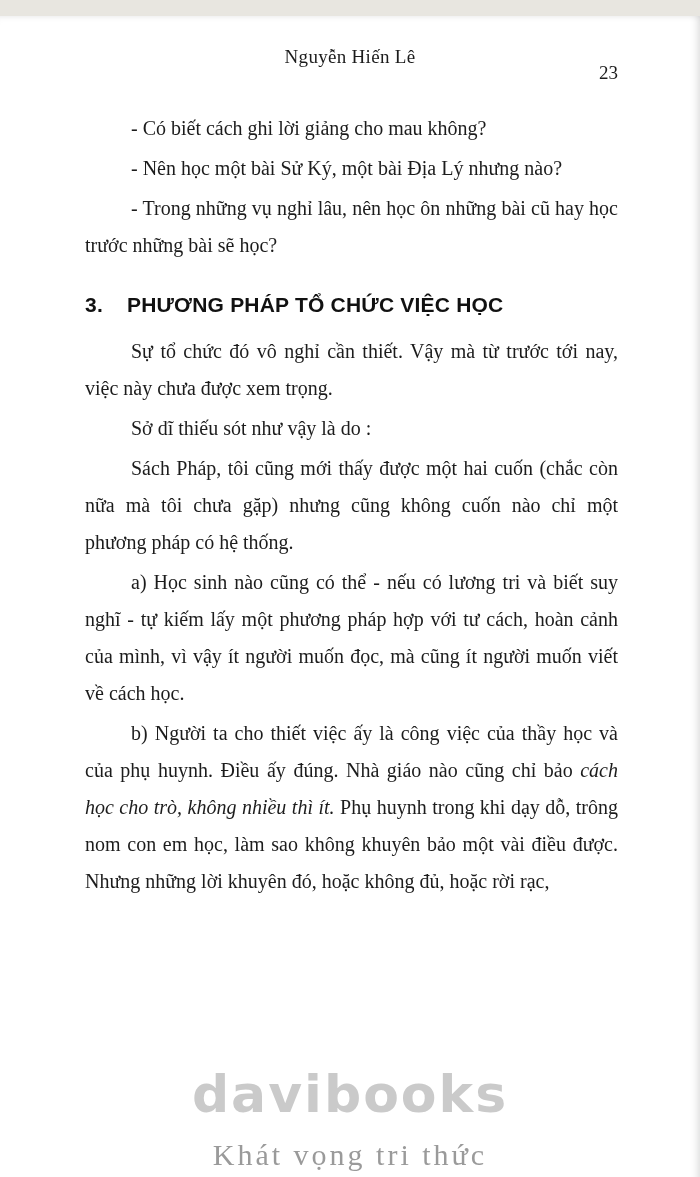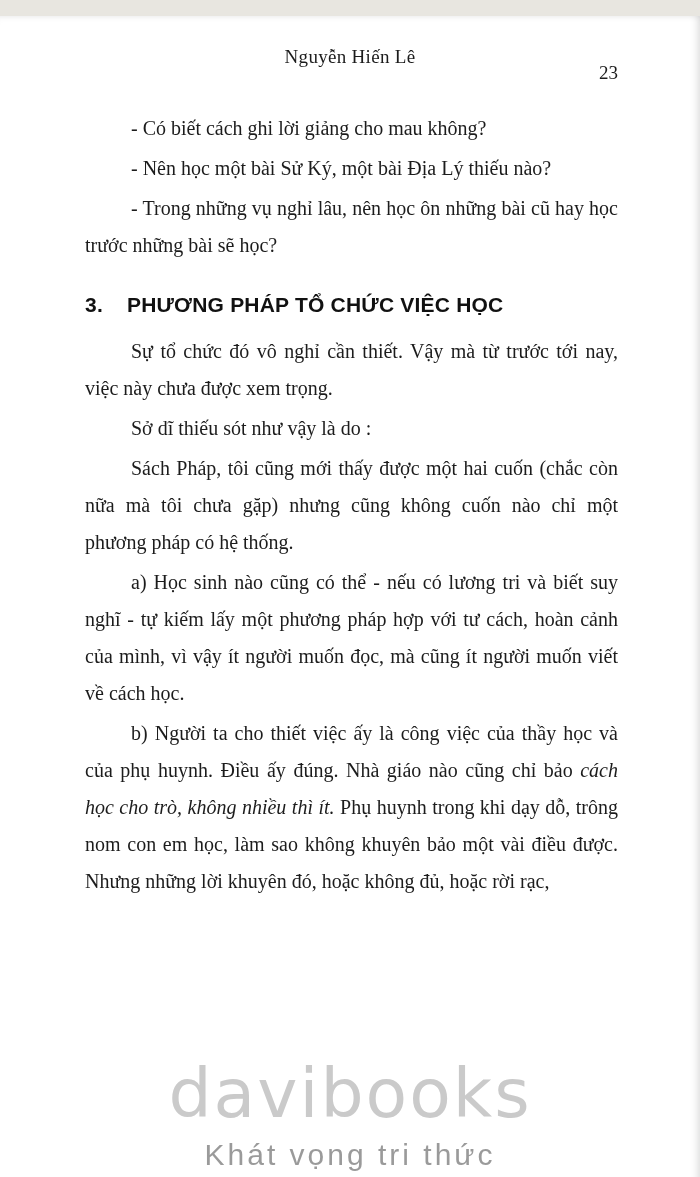--- a/index.html
+++ b/index.html
@@ -61,29 +61,29 @@
   .watermark {
     position: absolute;
     top: 1040px;
     left: 0;
     width: 100%;
     text-align: center;
     pointer-events: none;
   }
   .wm-brand {
     font-family: "DejaVu Sans", "Liberation Sans", sans-serif;
-    font-weight: normal;
-    font-size: 68px;
+    font-weight: bold;
+    font-size: 52px;
     line-height: 76px;
     color: rgba(128, 128, 128, 0.42);
     letter-spacing: 2px;
   }
   .wm-tagline {
     margin-top: 6px;
-    font-family: Liberation Sans, sans-serif;
+    font-family: Liberation Serif, serif;
     font-size: 30px;
     line-height: 34px;
     color: rgba(120, 120, 120, 0.75);
     letter-spacing: 3px;
   }
   .wm-bar {
     margin: 6px auto 0 auto;
     width: 252px;
     height: 26px;
     border-radius: 6px;
@@ -98,21 +98,21 @@
 <div class="page">
 
   <header class="page-header">
     <span class="author">Nguyễn Hiến Lê</span>
     <span class="page-num">23</span>
   </header>
 
   <main class="body-text">
 
     <p>- Có biết cách ghi lời giảng cho mau không?</p>
-    <p>- Nên học một bài Sử Ký, một bài Địa Lý thiếu nào?</p>
+    <p>- Nên học một bài Sử Ký, một bài Địa Lý nhưng nào?</p>
     <p>- Trong những vụ nghỉ lâu, nên học ôn những bài cũ hay học trước những bài sẽ học?</p>
 
     <h2 class="section-heading">
       <span class="sec-num">3.</span>
       <span class="sec-title">PHƯƠNG PHÁP TỔ CHỨC VIỆC HỌC</span>
     </h2>
 
     <p>Sự tổ chức đó vô nghỉ cần thiết. Vậy mà từ trước tới nay, việc này chưa được xem trọng.</p>
     <p>Sở dĩ thiếu sót như vậy là do :</p>
     <p>Sách Pháp, tôi cũng mới thấy được một hai cuốn (chắc còn nữa mà tôi chưa gặp) nhưng cũng không cuốn nào chỉ một phương pháp có hệ thống.</p>

